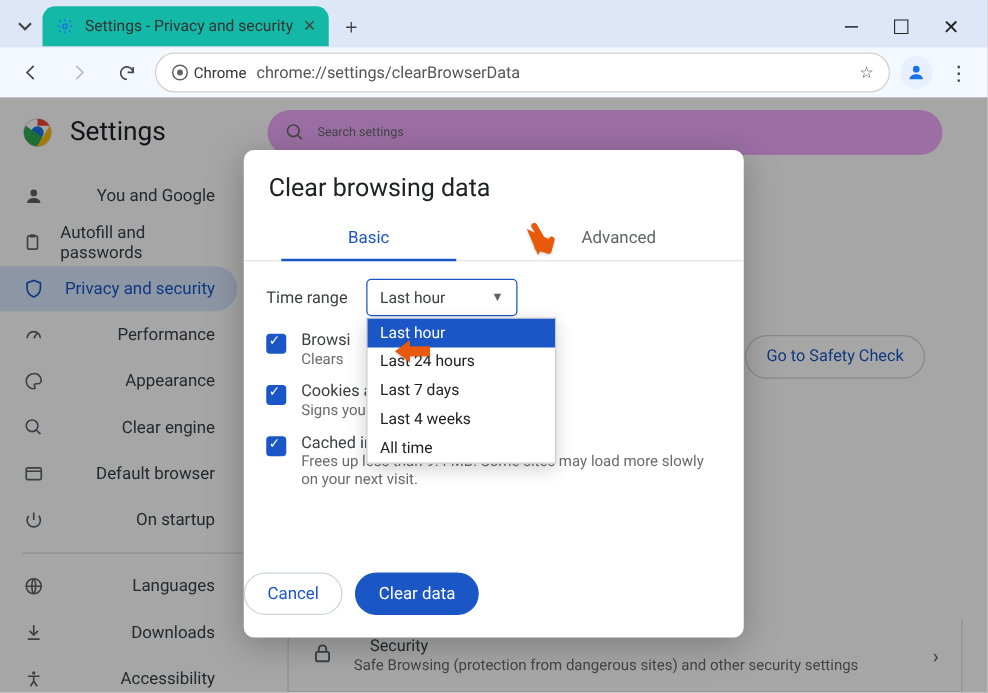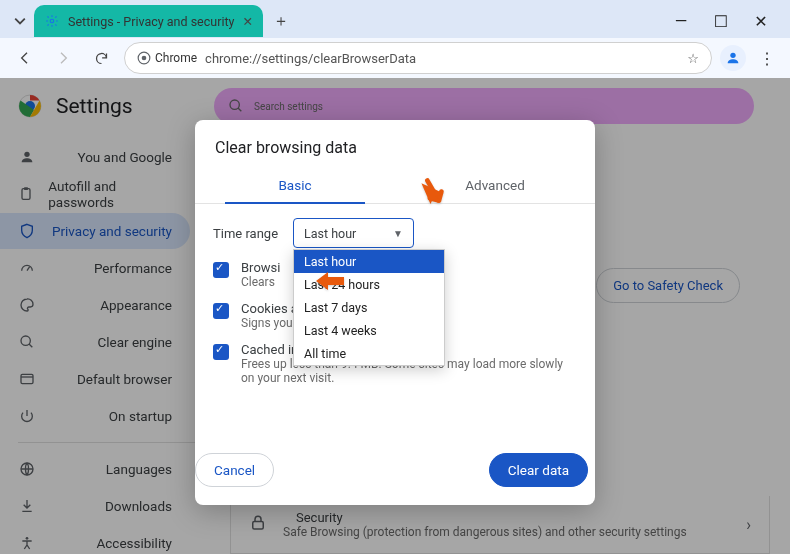--- a/index.html
+++ b/index.html
@@ -43,39 +43,39 @@
 .main { flex:1; padding-top:70px; padding-right:20px; z-index:2; }
 .safety-btn { position:absolute; top:190px; right:50px; background:#fff; border:1px solid #cfd3d8; border-radius:20px; padding:9px 16px; font-size:13px; color:#1a56c5; cursor:pointer; z-index:3; }
 .sec-row-bg { position:absolute; bottom:0; right:20px; width:540px; background:#fff; border:1px solid #e0e0e0; border-top:none; padding:14px 18px; display:flex; align-items:center; gap:16px; z-index:2; }
 .sec-row-bg .ico { color:#5f6368; }
 .sec-row-bg .lbl { font-size:13px; color:#3c4043;margin-left:13px; }
 .sec-row-bg .sub { font-size:12px; color:#6b6b6b; }
 .sec-row-bg .arrow { margin-left:auto; color:#5f6368; }
 
 
 .dialog { position:absolute; top:120px; left:195px; width:400px; background:#fff; border-radius:8px; box-shadow:0 6px 28px rgba(0,0,0,.25); z-index:10; padding-bottom:14px; }
-.dlg-title { padding:18px 20px 10px 20px; font-size:16px; color:#202124; }
+.dlg-title { padding:18px 20px 10px 20px; font-size:20px; color:#202124; }
 .tabs { display:flex; border-bottom:1px solid #e3e3e3; }
 .tab-btn { flex:1; text-align:center; padding:10px 0; font-size:13.5px; color:#5f6368; cursor:pointer; position:relative; }
 .tab-btn.active { color:#1a56c5; }
 .tab-btn.active::after { content:""; position:absolute; left:15%; right:15%; bottom:-1px; height:2px; background:#1a56c5; }
 .dlg-body { padding:14px 18px 6px 18px; }
 .time-row { display:flex; align-items:center; gap:10px; margin-bottom:12px; }
 .time-label { font-size:13px; color:#3c4043; width:70px; }
 .select { position:relative; width:121px; border:1.5px solid #1a56c5; border-radius:4px; height:30px; display:flex; align-items:center; padding:0 10px; font-size:12.5px; color:#3c4043; cursor:pointer; }
 .select .caret { margin-left:auto; color:#5f6368; font-size:10px; }
 .dropdown { position:absolute; top:30px; left:-1px; width:152px; background:#fff; border:1px solid #ccc; box-shadow:0 4px 14px rgba(0,0,0,.2); font-size:12.5px; z-index:20; }
 .dropdown .opt { padding:4px 10px; cursor:pointer; color:#222; }
 .dropdown .opt.sel { background:#1a56c5; color:#fff; }
 .check-row { display:flex; gap:12px; margin:12px 0; }
 .checkbox { width:16px; height:16px; background:#1a56c5; border-radius:3px; flex-shrink:0; position:relative; margin-top:2px; }
 .checkbox::after { content:"✓"; color:#fff; font-size:11px; position:absolute; top:-1px; left:2px; }
 .check-row .txt .main-t { font-size:13px; color:#3c4043; }
 .check-row .txt .sub-t { font-size:12px; color:#6b6b6b; }
-.dlg-actions { display:flex; justify-content:space-between; gap:10px; padding:50px 7px 4px 0; }
+.dlg-actions { display:flex; justify-content:flex-start; gap:10px; padding:50px 7px 4px 0; }
 .btn { border-radius:18px; padding:8px 18px; font-size:13.5px; cursor:pointer; }
 .btn.secondary { background:#fff; border:1px solid #cfd3d8; color:#1a56c5; }
 .btn.primary { background:#1a56c5; border:1px solid #1a56c5; color:#fff; }
 
 .arrow-annot { position:absolute; z-index:30; color:#e8590c; }
 .arrow-annot svg { filter:drop-shadow(0 1px 1px rgba(0,0,0,.2)); }
 </style>
 </head>
 <body>
 

